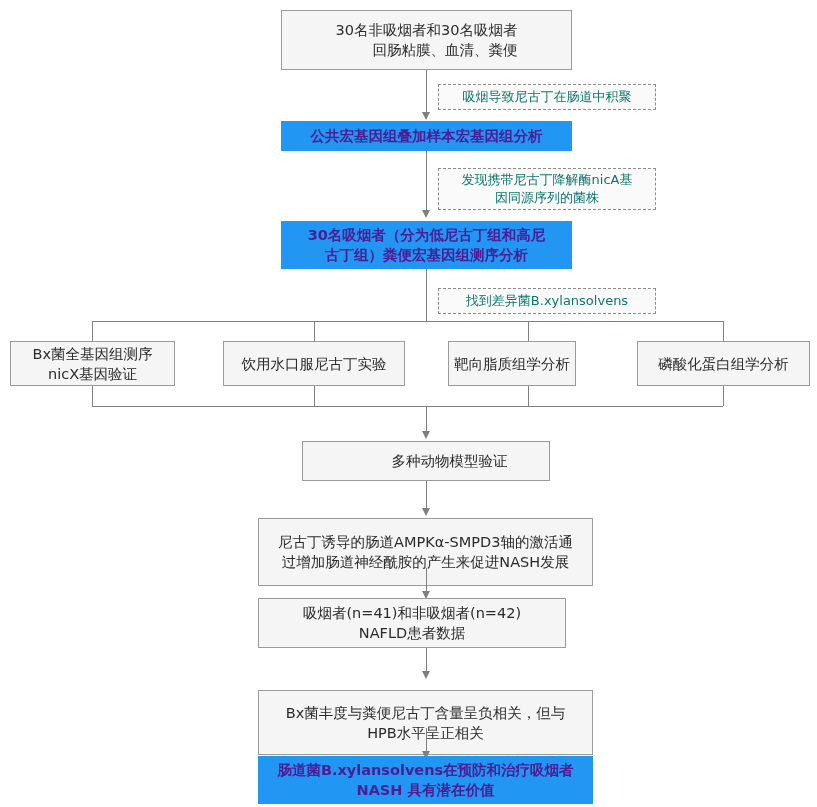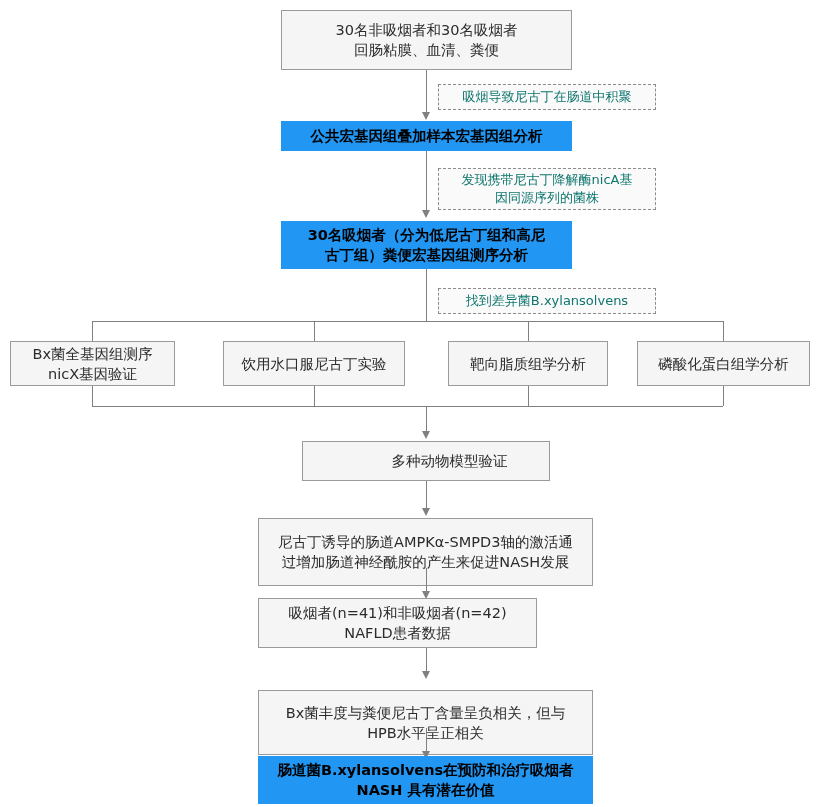--- a/index.html
+++ b/index.html
@@ -32,21 +32,21 @@
   }
   .node.plain {
     background: #f5f5f5;
     border: 1px solid #9a9a9a;
     color: #2b2b2b;
     font-size: 14.5px;
   }
   .node.highlight {
     background: #2196f3;
     border: 1px solid #2196f3;
-    color: #000000;
+    color: #4c1d95;
     font-size: 14.5px;
     font-weight: bold;
   }
   .node.note {
     background: #fafafa;
     border: 1px dashed #8c8c8c;
     color: #0f766e;
     font-size: 13px;
   }
 
@@ -65,21 +65,21 @@
     border-left: 4.5px solid transparent;
     border-right: 4.5px solid transparent;
     border-top: 8px solid #808080;
   }
 </style>
 </head>
 <body>
 
 <div id="canvas">
 
-  <div class="node plain" style="left:281px; top:10px; width:291px; height:60px;">30名非吸烟者和30名吸烟者
+  <div class="node plain" style="left:281px; top:10px; width:291px; height:60px;text-align:right;">30名非吸烟者和30名吸烟者
 回肠粘膜、血清、粪便</div>
 
   <div class="conn vline" style="left:426px; top:70px; height:43px;"></div>
   <div class="arrow" style="left:422px; top:112px;"></div>
 
   <div class="node note" style="left:438px; top:84px; width:218px; height:26px;">吸烟导致尼古丁在肠道中积聚</div>
 
   <div class="node highlight" style="left:281px; top:121px; width:291px; height:30px;">公共宏基因组叠加样本宏基因组分析</div>
 
   <div class="conn vline" style="left:426px; top:151px; height:60px;"></div>
@@ -97,21 +97,21 @@
 
   <div class="conn hline" style="left:92px; top:321px; width:631px;"></div>
   <div class="conn vline" style="left:92px; top:321px; height:20px;"></div>
   <div class="conn vline" style="left:314px; top:321px; height:20px;"></div>
   <div class="conn vline" style="left:528px; top:321px; height:20px;"></div>
   <div class="conn vline" style="left:723px; top:321px; height:20px;"></div>
 
   <div class="node plain" style="left:10px; top:341px; width:165px; height:45px;">Bx菌全基因组测序
 nicX基因验证</div>
   <div class="node plain" style="left:223px; top:341px; width:182px; height:45px;">饮用水口服尼古丁实验</div>
-  <div class="node plain" style="left:448px; top:341px; width:160px; height:45px;">靶向脂质组学分析</div>
+  <div class="node plain" style="left:448px; top:341px; width:128px; height:45px;">靶向脂质组学分析</div>
   <div class="node plain" style="left:637px; top:341px; width:173px; height:45px;">磷酸化蛋白组学分析</div>
 
   <div class="conn vline" style="left:92px; top:386px; height:20px;"></div>
   <div class="conn vline" style="left:314px; top:386px; height:20px;"></div>
   <div class="conn vline" style="left:528px; top:386px; height:20px;"></div>
   <div class="conn vline" style="left:723px; top:386px; height:20px;"></div>
   <div class="conn hline" style="left:92px; top:406px; width:631px;"></div>
 
   <div class="conn vline" style="left:426px; top:406px; height:26px;"></div>
   <div class="arrow" style="left:422px; top:431px;"></div>
@@ -120,21 +120,21 @@
 
   <div class="conn vline" style="left:426px; top:481px; height:28px;"></div>
   <div class="arrow" style="left:422px; top:508px;"></div>
 
   <div class="node plain" style="left:258px; top:518px; width:335px; height:68px;">尼古丁诱导的肠道AMPKα-SMPD3轴的激活通
 过增加肠道神经酰胺的产生来促进NASH发展</div>
 
   <div class="conn vline" style="left:426px; top:568px; height:24px;"></div>
   <div class="arrow" style="left:422px; top:591px;"></div>
 
-  <div class="node plain" style="left:258px; top:598px; width:279px; height:50px;">吸烟者(n=41)和非吸烟者(n=42)
+  <div class="node plain" style="left:258px; top:598px; width:308px; height:50px;">吸烟者(n=41)和非吸烟者(n=42)
 NAFLD患者数据</div>
 
   <div class="conn vline" style="left:426px; top:648px; height:24px;"></div>
   <div class="arrow" style="left:422px; top:671px;"></div>
 
   <div class="node plain" style="left:258px; top:678px; width:335px; height:65px;margin-top:12px;">Bx菌丰度与粪便尼古丁含量呈负相关，但与
 HPB水平呈正相关</div>
 
   <div class="conn vline" style="left:426px; top:728px; height:24px;"></div>
   <div class="arrow" style="left:422px; top:751px;"></div>

